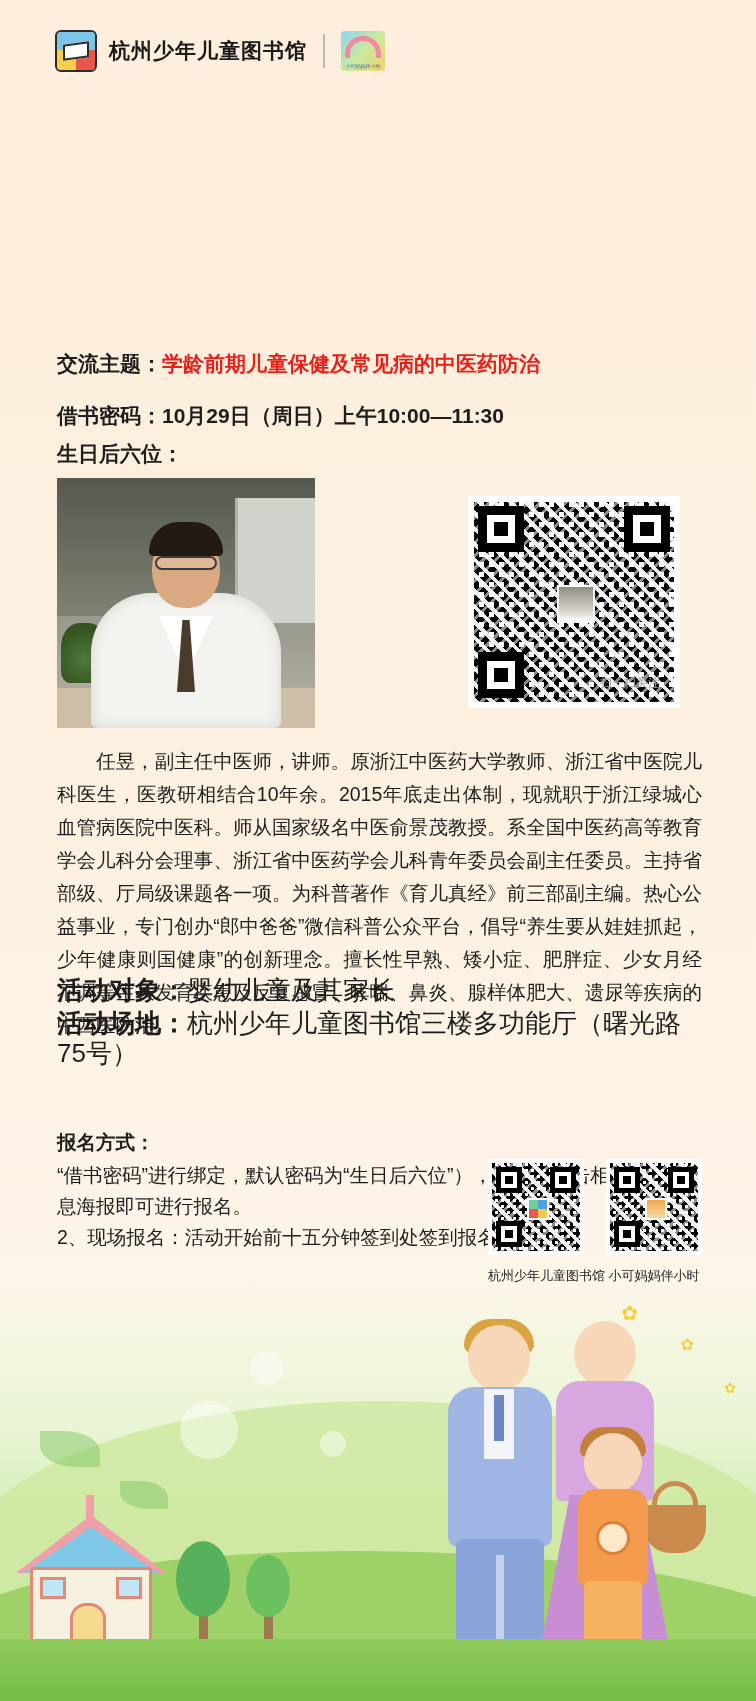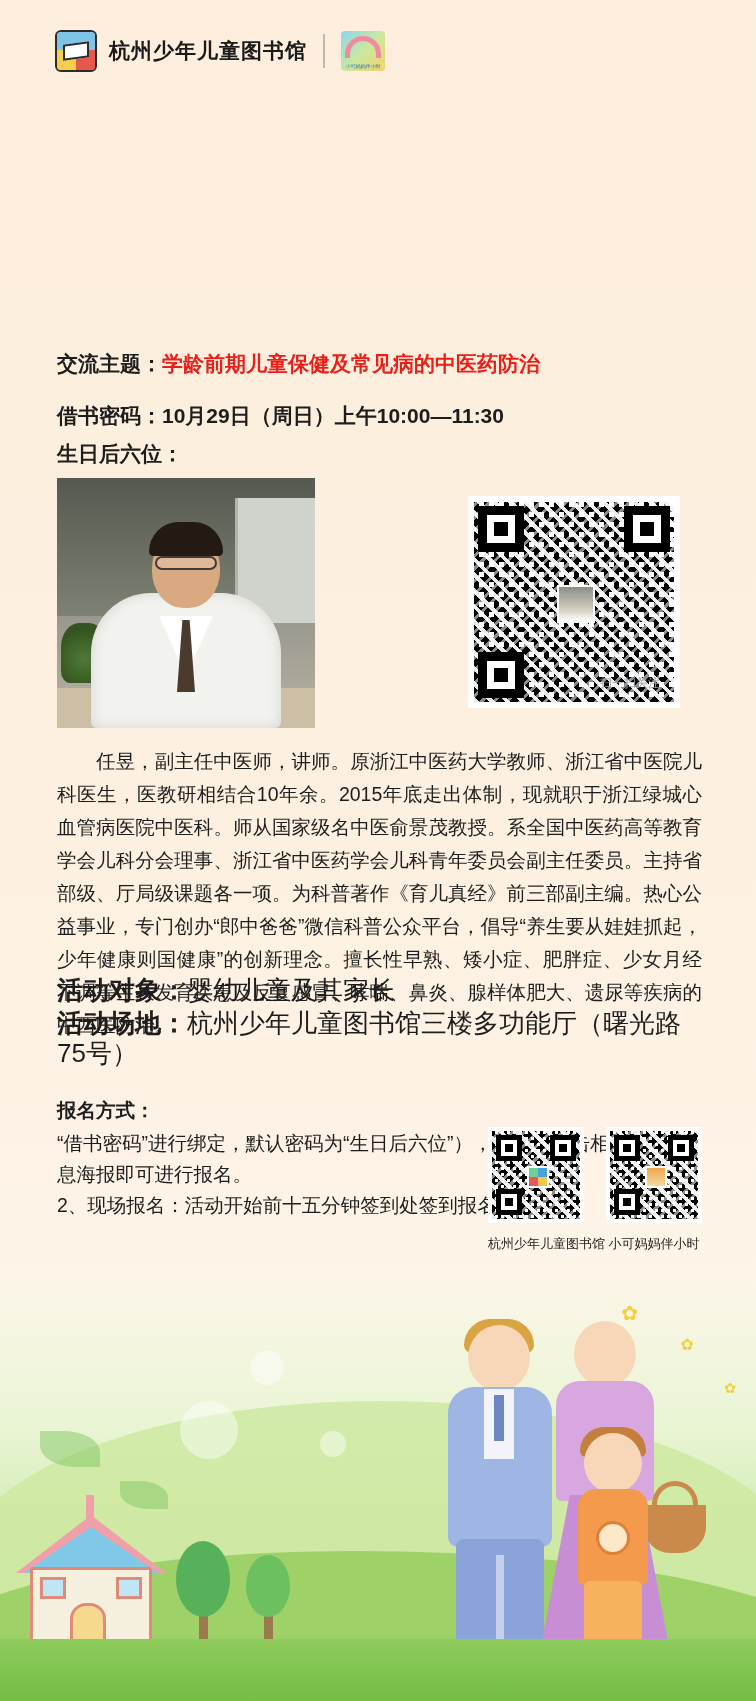--- a/index.html
+++ b/index.html
@@ -321,21 +321,21 @@
     line-height: 30px;
     color: #1d1d1d;
     margin-bottom: 3px;
   }
   .d-row b { font-weight: bold; }
 
   
   .signup {
     position: absolute;
     left: 57px;
-    top: 1095px;
+    top: 1127px;
     width: 645px;
     font-size: 19.5px;
     line-height: 31px;
     color: #1d1d1d;
   }
   .signup .s-title { font-weight: bold; margin-bottom: 2px; }
   .signup .s-body {
     width: 645px;
   }
   .signup .narrow {

